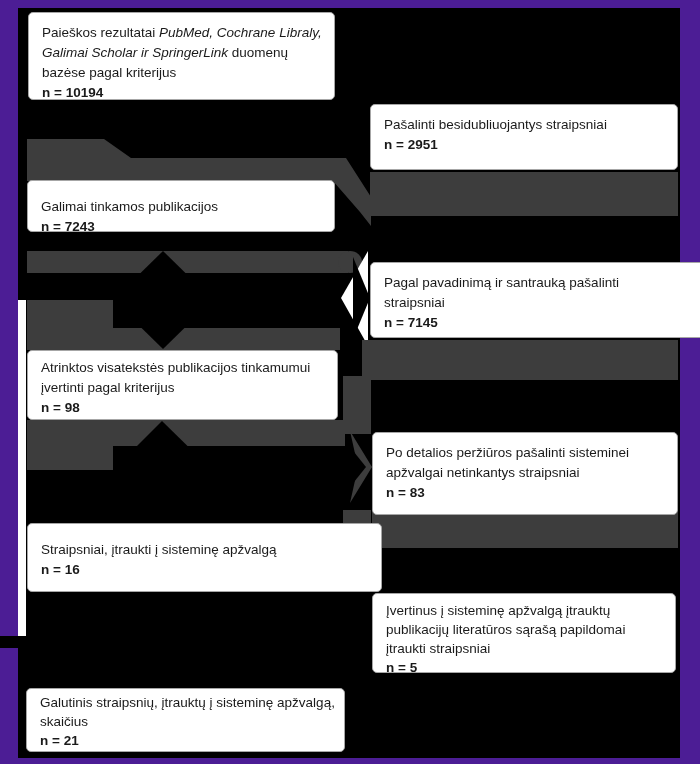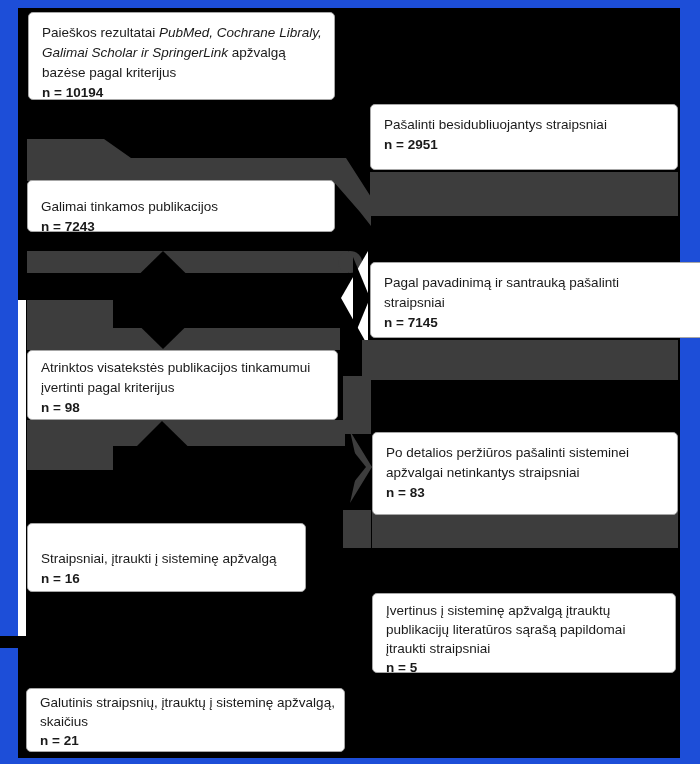--- a/index.html
+++ b/index.html
@@ -1,19 +1,19 @@
 <!DOCTYPE html>
 <html style="--box-bg: #ffffff; --box-border: #a6a6a6; --text-color: #1a1a1a;"><head>
 <meta charset="utf-8">
 <style>
   html,body{margin:0;padding:0;background:#ffffff;}
   #stage{
     position:relative;
     width:700px;height:764px;
-    background:#1d4ed8;
+    background:#4c1d95;
     font-family:"Liberation Sans","DejaVu Sans",sans-serif;
     overflow:hidden;
   }
   #arrow-layer{position:absolute;left:0;top:0;width:700px;height:764px;}
   .fbox{
     position:absolute;
     background:var(--box-bg,#ffffff);
     border:1.6px solid var(--box-border,#a6a6a6);
     border-radius:5px;
     box-sizing:border-box;
@@ -58,21 +58,21 @@
     <polygon class="k" points="162,421 212,470 113,470" fill="#000000"></polygon>
     <polygon class="g" points="350,431 372,467 350,503 358,467" fill="#3d3d3d"></polygon>
     <polygon class="k" points="350,447 366,467 350,487" fill="#000000"></polygon>
 
     <rect class="g" x="372" y="512" width="306" height="36" fill="#3d3d3d"></rect>
     <rect class="g" x="343" y="510" width="28" height="38" fill="#3d3d3d"></rect>
   </svg>
 
   <div class="fbox" style="left:28px;top:12px;width:307px;height:88px;">
       <div class="line"><span class="run-r">Paieškos rezultatai  </span><span class="run-i">PubMed, Cochrane Libraly,</span></div>
-      <div class="line"><span class="run-i">Galimai Scholar ir SpringerLink</span><span class="run-r"> apžvalgą</span></div>
+      <div class="line"><span class="run-i">Galimai Scholar ir SpringerLink</span><span class="run-r"> duomenų</span></div>
       <div class="line"><span class="run-r">bazėse pagal kriterijus</span></div>
       <div class="line"><span class="run-b">n = 10194</span></div>
     </div>
 
   <div class="fbox" style="left:370px;top:104px;width:308px;height:66px;">
       <div class="line"><span class="run-r">Pašalinti besidubliuojantys straipsniai</span></div>
       <div class="line"><span class="run-b">n = 2951</span></div>
     </div>
 
   <div class="fbox" style="left:27px;top:180px;width:308px;height:52px;padding-top:16px;">
@@ -91,21 +91,21 @@
       <div class="line"><span class="run-r">įvertinti pagal kriterijus</span></div>
       <div class="line"><span class="run-b">n = 98</span></div>
     </div>
 
   <div class="fbox" style="left:372px;top:432px;width:306px;height:83px;">
       <div class="line"><span class="run-r">Po detalios peržiūros pašalinti sisteminei</span></div>
       <div class="line"><span class="run-r">apžvalgai netinkantys straipsniai</span></div>
       <div class="line"><span class="run-b">n = 83</span></div>
     </div>
 
-  <div class="fbox" style="left:27px;top:523px;width:279px;height:69px;padding-top:25px;">
+  <div class="fbox" style="left:27px;top:523px;width:355px;height:69px;padding-top:16px;">
       <div class="line"><span class="run-r">Straipsniai, įtraukti į sisteminę apžvalgą</span></div>
       <div class="line"><span class="run-b">n = 16</span></div>
     </div>
 
   <div class="fbox" style="left:372px;top:593px;width:304px;height:80px;padding-top:7px;line-height:19px;">
       <div class="line"><span class="run-r">Įvertinus į sisteminę apžvalgą įtrauktų</span></div>
       <div class="line"><span class="run-r">publikacijų literatūros sąrašą papildomai</span></div>
       <div class="line"><span class="run-r">įtraukti straipsniai</span></div>
       <div class="line"><span class="run-b">n = 5</span></div>
     </div>

